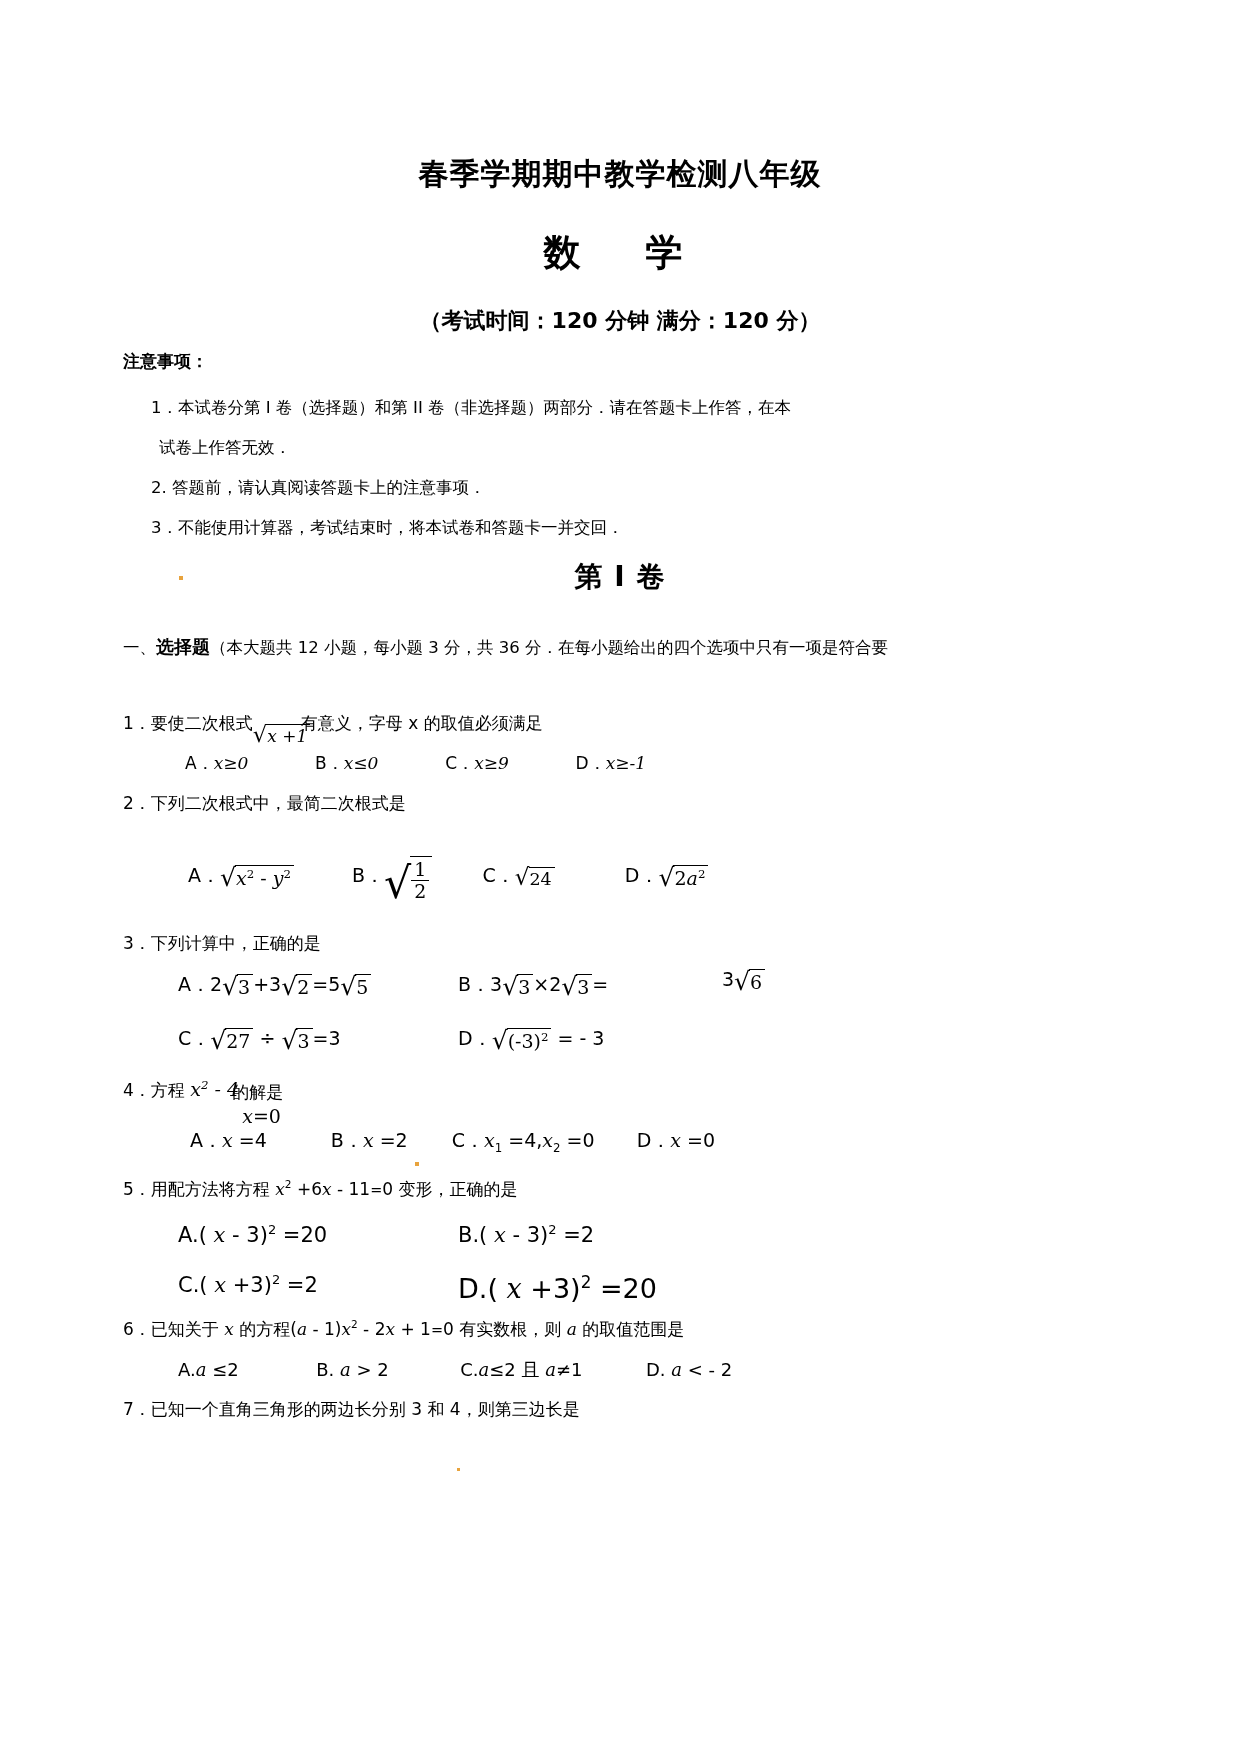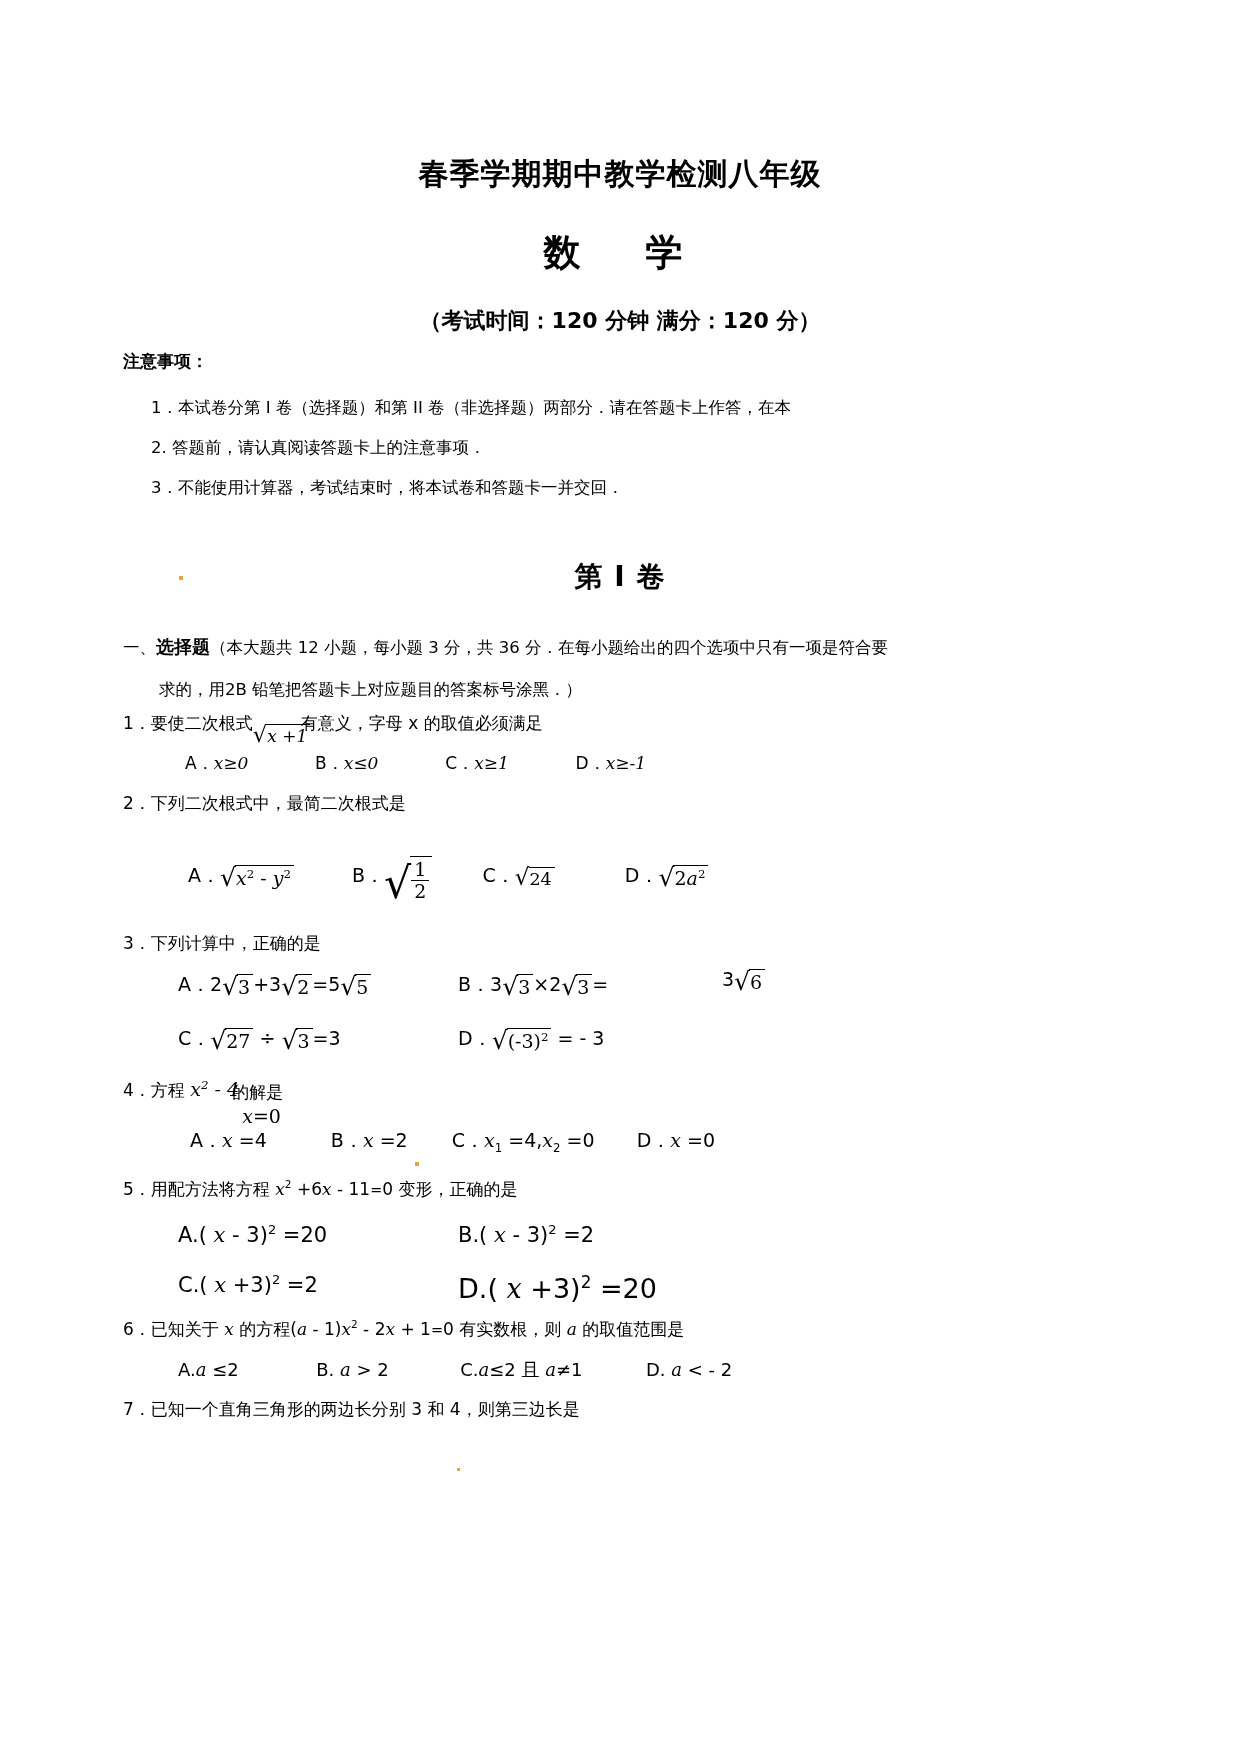--- a/index.html
+++ b/index.html
@@ -180,50 +180,50 @@
 
 <div class="page">
 
   <div class="doc-title">春季学期期中教学检测八年级</div>
   <div class="subject-title">数　学</div>
   <div class="exam-meta">（考试时间：120 分钟  满分：120 分）</div>
 
   <div class="notice-title">注意事项：</div>
   <div class="notice-list">
     <div class="ln">1．本试卷分第 I 卷（选择题）和第 II 卷（非选择题）两部分．请在答题卡上作答，在本</div>
+    <div class="ln cont">试卷上作答无效．</div>
     <div class="ln">2. 答题前，请认真阅读答题卡上的注意事项．</div>
     <div class="ln">3．不能使用计算器，考试结束时，将本试卷和答题卡一并交回．</div>
   </div>
 
   <div class="juan-title">第 I 卷</div>
   <div class="dot-artifact"></div>
   <div class="dot-artifact2"></div>
   <div class="dot-artifact3"></div>
 
   <div class="section-head">
     <div>
       <span>一、</span><span class="bold">选择题</span><span>（本大题共 12 小题，每小题 3 分，共 36 分．在每小题给出的四个选项中只有一项是符合要</span>
     </div>
-    <div class="ln2">求的，用2B 铅笔把答题卡上对应题目的答案标号涂黑．）</div>
   </div>
 
   <div class="q" style="left:123px; top:712px;">
     <span>1．</span><span>要使二次根式</span><span class="overlap">
       <span class="over" style="left:0px; top:10px;">
         <span class="rad"><span class="sign">√</span><span class="body ital">x +1</span></span>
       </span>
       <span class="under" style="display:inline-block; width:48px;">&nbsp;</span>
     </span><span>有意义，字母 x 的取值必须满足</span>
   </div>
   <div class="opts" style="left:185px; top:752px;">
     <span>A．</span><span class="ital">x≥0</span>
     <span style="display:inline-block;width:56px"></span>
     <span>B．</span><span class="ital">x≤0</span>
     <span style="display:inline-block;width:56px"></span>
-    <span>C．</span><span class="ital">x≥1</span>
+    <span>C．</span><span class="ital">x≥9</span>
     <span style="display:inline-block;width:56px"></span>
     <span>D．</span><span class="ital">x≥‑1</span>
   </div>
 
   <div class="q" style="left:123px; top:792px;">
     <span>2．</span><span>下列二次根式中，最简二次根式是</span>
   </div>
   <div class="opts" style="left:152px; top:856px; font-size:19px;margin-left:36px;">
     <span>A．</span><span class="rad"><span class="sign">√</span><span class="body"><span class="ital">x</span><sup class="e">2</sup> ‑ <span class="ital">y</span><sup class="e">2</sup></span></span>
     <span style="display:inline-block;width:46px"></span>

